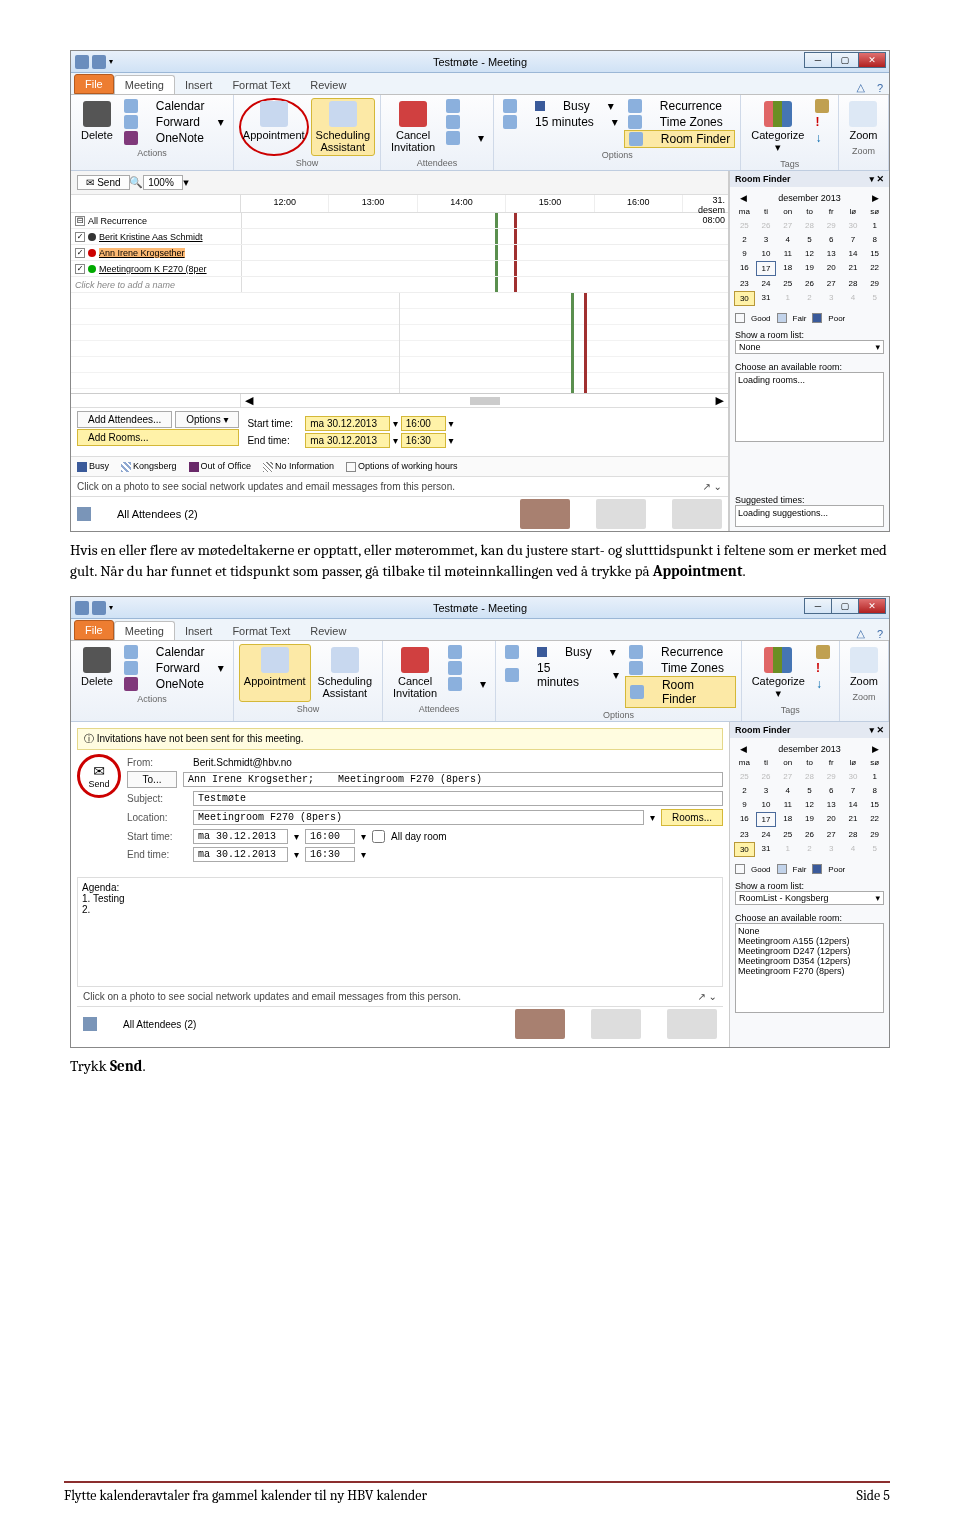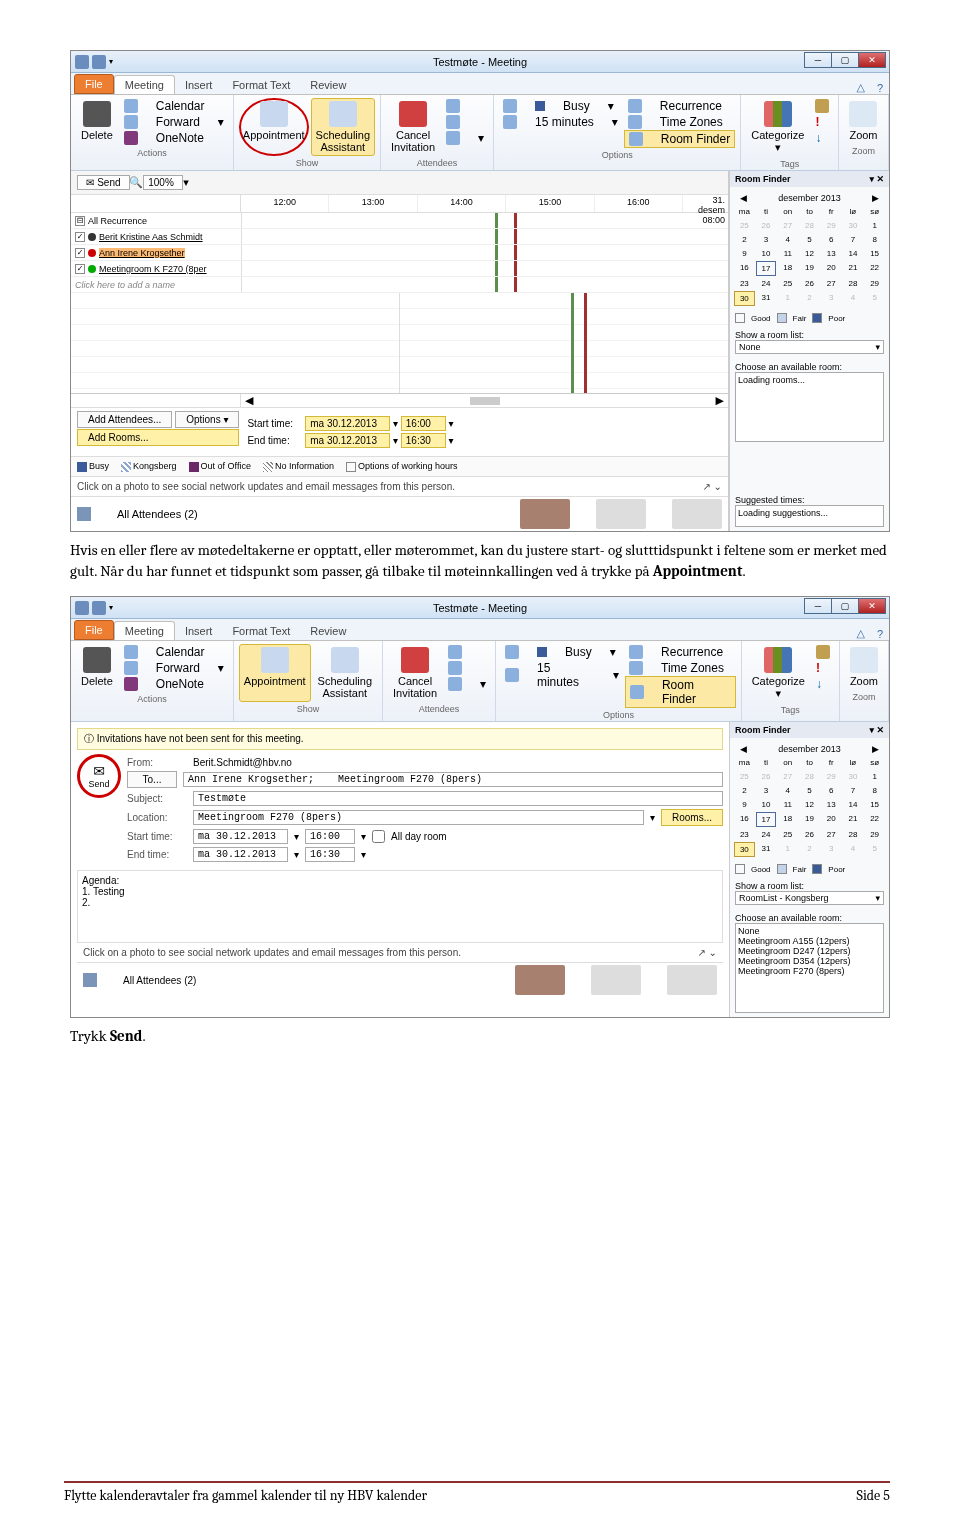--- a/index.html
+++ b/index.html
@@ -75,21 +75,21 @@
   .para { font-family: Cambria, Georgia, serif; font-size: 15px; line-height: 1.4; margin: 6px 0 14px 0;}
   .para b { font-weight: bold;}
   
   .form-area{display:flex;}
   .form-left{flex:1;padding:6px;font-size:10px;}
   .info-bar{background:#fffce0;border:1px solid #e5d88a;padding:3px 6px;margin-bottom:4px;font-size:10px;}
   .form-row{display:flex;align-items:center;margin:3px 0;gap:6px;}
   .form-row label{width:60px;color:#555;}
   .form-row input,.form-row .txt{border:1px solid #aaa;padding:1px 4px;font-size:10px;font-family:Liberation Mono, monospace;}
   .send-big{border:3px solid #c00;border-radius:50%;width:44px;height:44px;display:flex;flex-direction:column;align-items:center;justify-content:center;font-size:9px;margin-right:6px;}
-  .agenda{border:1px solid #ddd;margin-top:5px;padding:4px;height:73px;font-size:10px;}
+  .agenda{border:1px solid #ddd;margin-top:12px;padding:4px;height:110px;font-size:10px;}
   .footer { position:absolute; bottom:20px; left:64px; right:70px; border-top:2px solid #8b2e2e; padding-top:4px; display:flex; justify-content:space-between; font-family: Cambria, serif; font-size:14px;}
   .rf-list.tall{height:90px;}
 </style>
 </head>
 <body>
 
 <div class="page">
 
 <div class="screenshot">
   <div class="titlebar">

